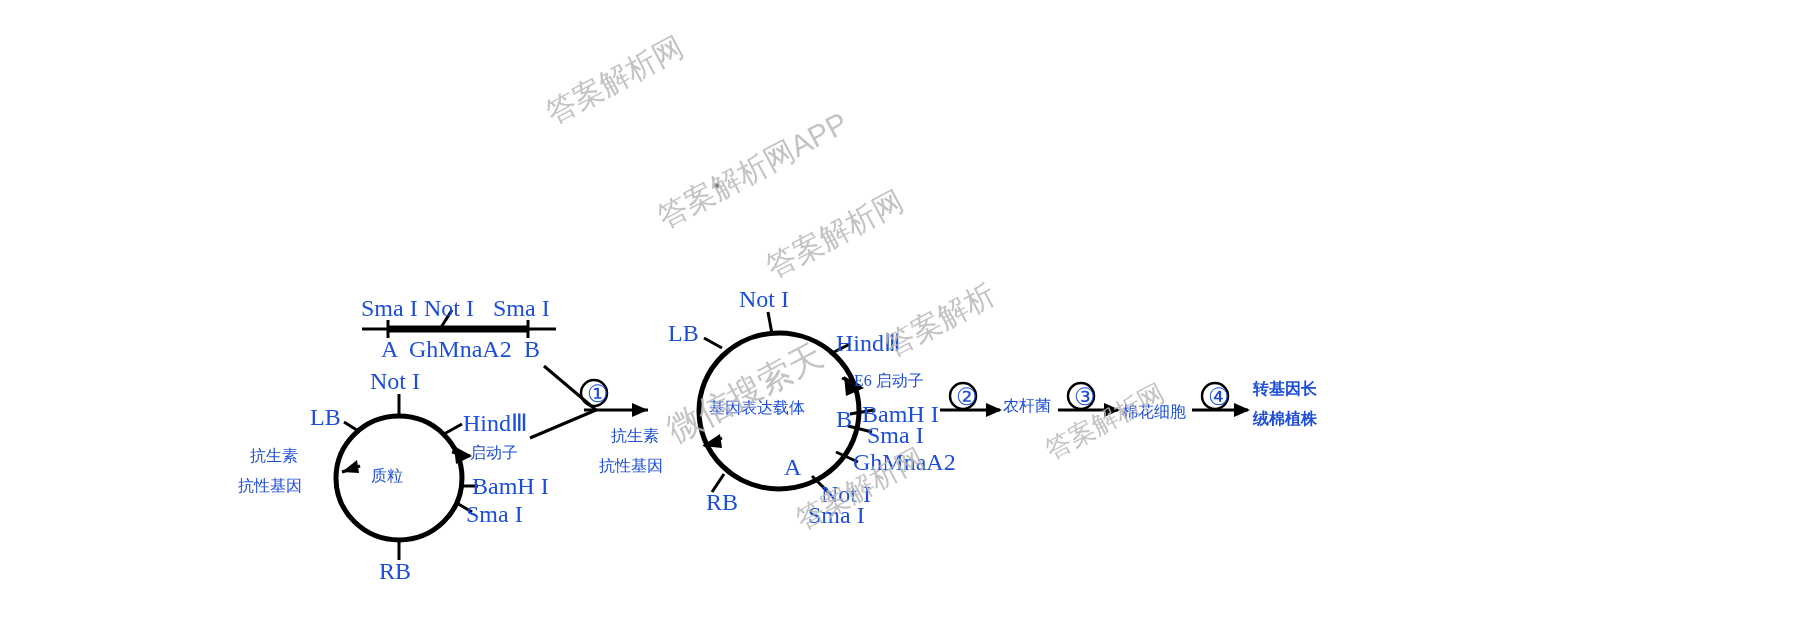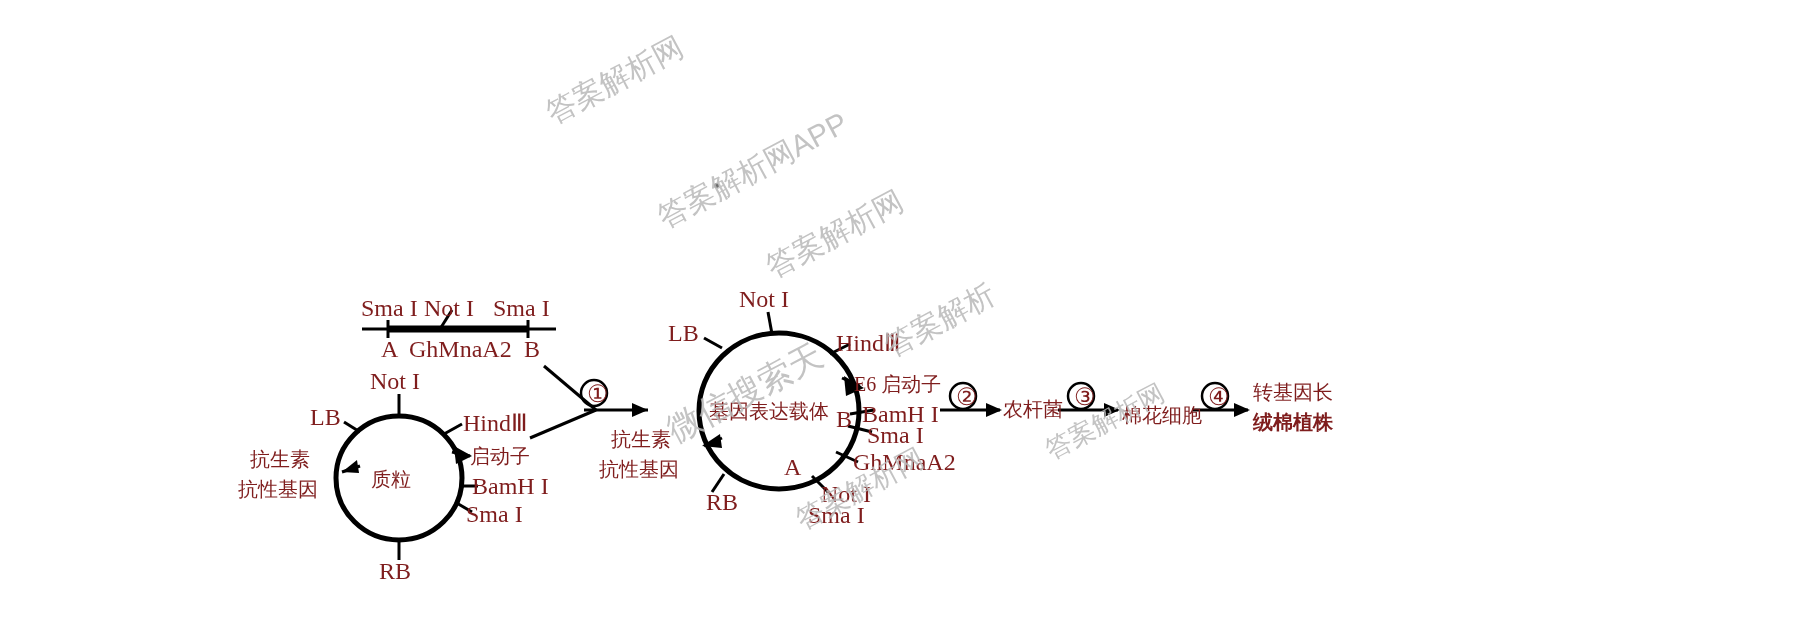--- a/index.html
+++ b/index.html
@@ -12,23 +12,23 @@
 
   
   .textblock{position:absolute;left:236px;top:0;width:1110px;}
   .qline{
     font-size:30px;line-height:53px;white-space:nowrap;
     letter-spacing:0px;color:#0d0d0d;
   }
 
   
   .figure{position:absolute;left:0;top:286px;width:1819px;height:357px;}
-  .lbl{position:absolute;white-space:nowrap;font-size:24px;color:#7f1d1d;
+  .lbl{position:absolute;white-space:nowrap;font-size:24px;color:#1d4ed8;
        font-family:"Liberation Serif",serif;}
-  .lbl.cn{font-size:20px;}
+  .lbl.cn{font-size:16px;}
   svg{position:absolute;left:0;top:0;overflow:visible;}
 
   
   .wm{position:absolute;color:#b9b9b9;font-size:30px;white-space:nowrap;
       font-family:"Liberation Sans",sans-serif;opacity:.85;
       pointer-events:none;user-select:none;}
   .wm1{left:540px;top:60px;transform:rotate(-28deg);}
   .wm2{left:648px;top:150px;transform:rotate(-28deg);font-size:30px;}
   .wm3{left:760px;top:214px;transform:rotate(-28deg);}
   .wm4{left:660px;top:370px;transform:rotate(-28deg);font-size:34px;}
@@ -157,21 +157,21 @@
     <div class="lbl" style="left:862px;top:115px;">BamH I</div>
     <div class="lbl" style="left:867px;top:136px;">Sma I</div>
     <div class="lbl" style="left:853px;top:163px;">GhMnaA2</div>
     <div class="lbl" style="left:821px;top:195px;">Not I</div>
     <div class="lbl" style="left:808px;top:216px;">Sma I</div>
     <div class="lbl" style="left:784px;top:168px;">A</div>
     <div class="lbl" style="left:706px;top:203px;">RB</div>
 
     <div class="lbl cn" style="left:1003px;top:110px;">农杆菌</div>
     <div class="lbl cn" style="left:1122px;top:116px;">棉花细胞</div>
-    <div class="lbl cn" style="left:1253px;top:93px;font-weight:normal;">转基因长</div>
+    <div class="lbl cn" style="left:1253px;top:93px;font-weight:bold;">转基因长</div>
     <div class="lbl cn" style="left:1253px;top:123px;font-weight:bold;">绒棉植株</div>
 
     <div class="lbl" style="left:587px;top:94px;">①</div>
     <div class="lbl" style="left:956px;top:97px;">②</div>
     <div class="lbl" style="left:1074px;top:97px;">③</div>
     <div class="lbl" style="left:1208px;top:97px;">④</div>
   </div>
 
   <div class="wm wm1">答案解析网</div>
   <div class="wm wm2">答案解析网APP</div>

